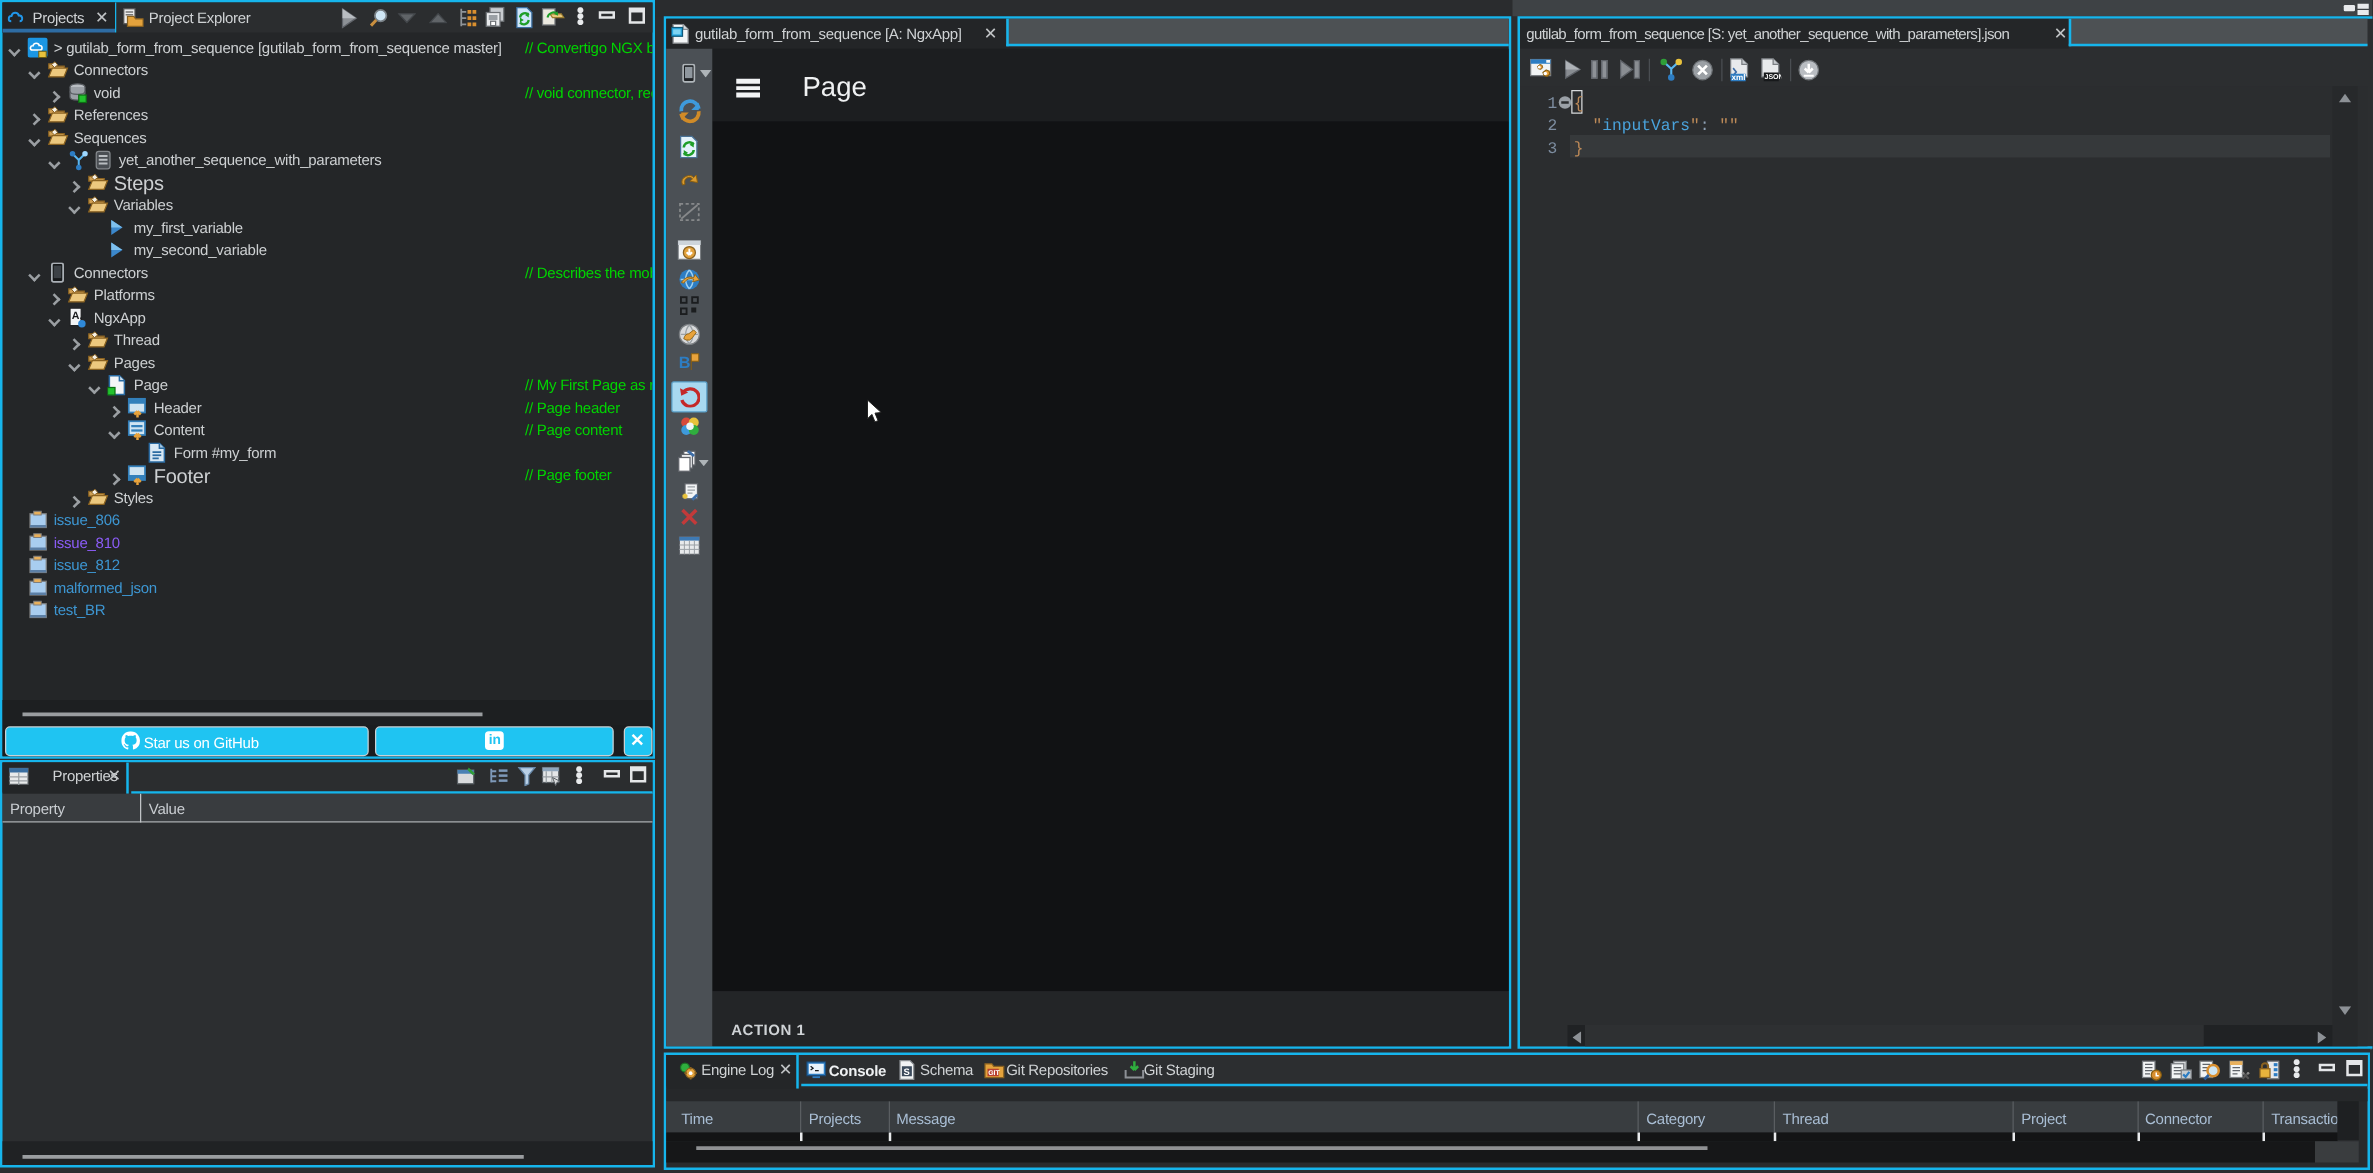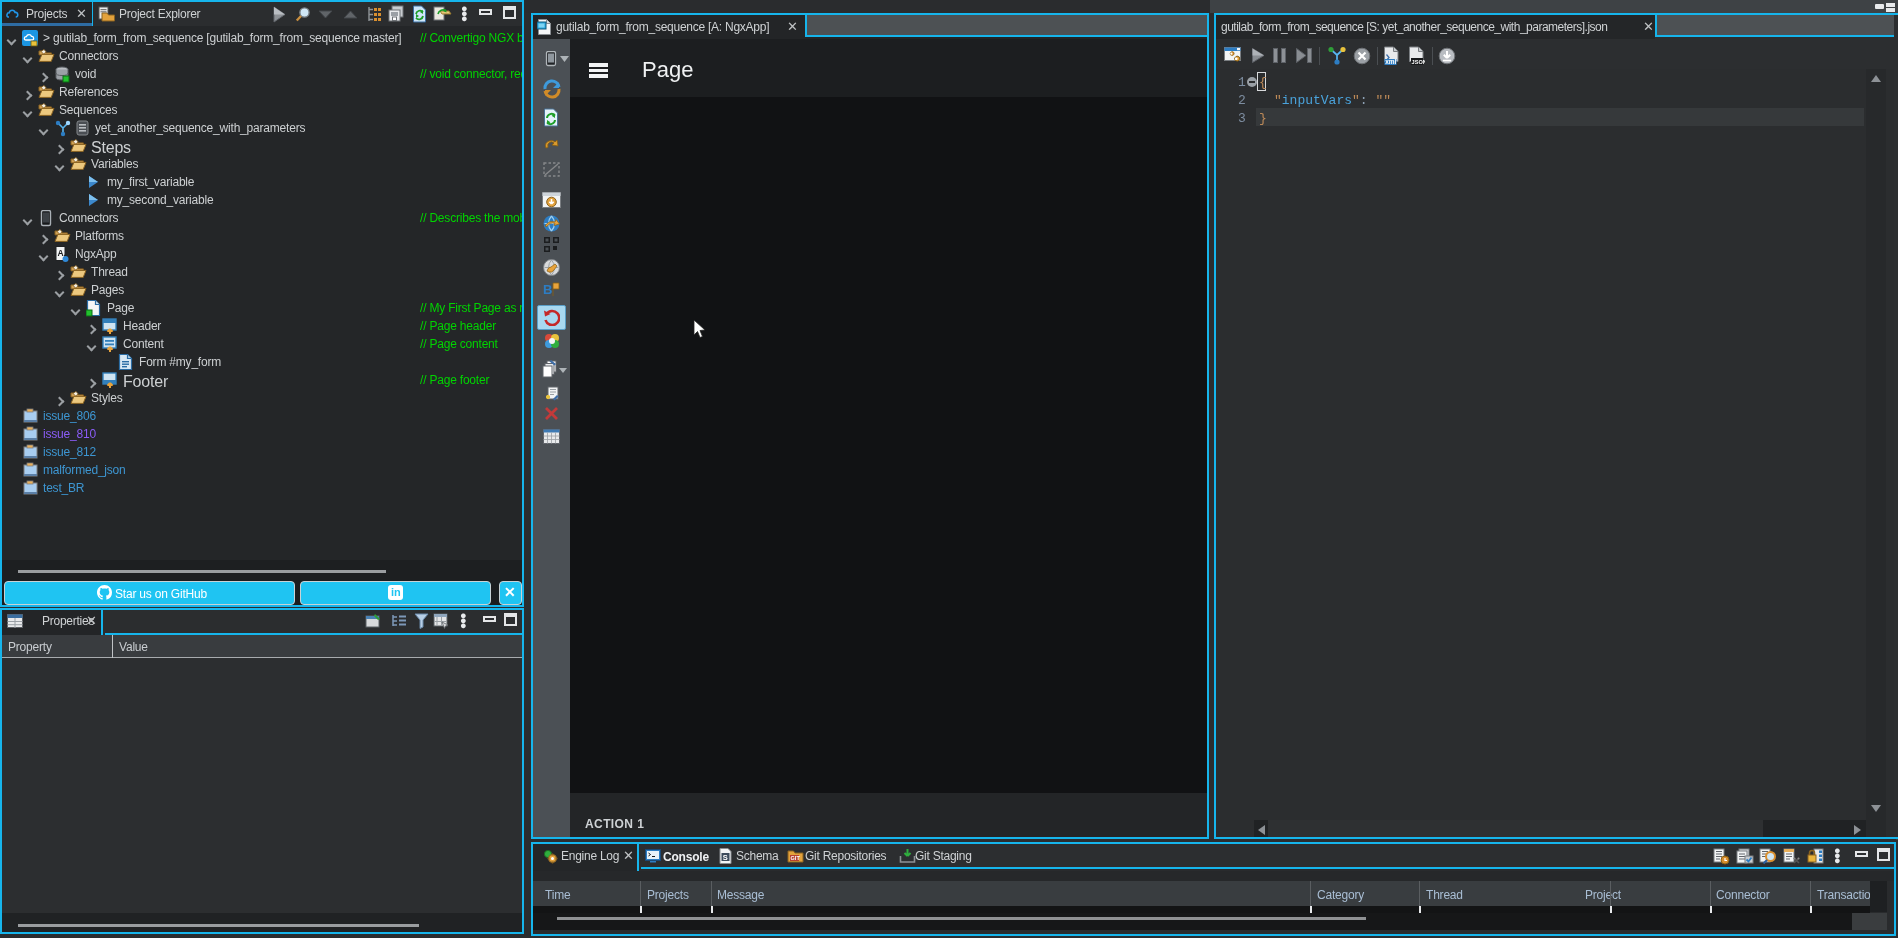--- a/index.html
+++ b/index.html
@@ -600,21 +600,21 @@
     <div class="a" style="left:1301px;top:4px;color:#e8eaec;font-size:11px;line-height:5px">●<br>●<br>●</div>
     <div class="a" style="left:1322px;top:7px;width:13px;height:6px;border:2px solid #e4e6e8"></div>
     <div class="a" style="left:1344px;top:4px;width:13px;height:13px;border:2px solid #e4e6e8;border-top-width:4px"></div>
     <div class="a" style="left:0;top:27px;width:1361px;height:10px;background:#26282a"></div>
     <div class="a" style="left:0;top:37px;width:1337px;height:25px;background:#393d40;overflow:hidden">
       <div class="a" style="left:12px;top:7px;color:#a9bed4;font-size:12px;letter-spacing:-0.2px;white-space:nowrap">Time</div>
       <div class="a" style="left:114px;top:7px;color:#a9bed4;font-size:12px;letter-spacing:-0.2px;white-space:nowrap">Projects</div>
       <div class="a" style="left:184px;top:7px;color:#a9bed4;font-size:12px;letter-spacing:-0.2px;white-space:nowrap">Message</div>
       <div class="a" style="left:784px;top:7px;color:#a9bed4;font-size:12px;letter-spacing:-0.2px;white-space:nowrap">Category</div>
       <div class="a" style="left:893px;top:7px;color:#a9bed4;font-size:12px;letter-spacing:-0.2px;white-space:nowrap">Thread</div>
-      <div class="a" style="left:1052px;top:7px;color:#a9bed4;font-size:12px;letter-spacing:-0.2px;white-space:nowrap">Project</div>
+      <div class="a" style="left:1084px;top:7px;color:#a9bed4;font-size:12px;letter-spacing:-0.2px;white-space:nowrap">Project</div>
       <div class="a" style="left:1183px;top:7px;color:#a9bed4;font-size:12px;letter-spacing:-0.2px;white-space:nowrap">Connector</div>
       <div class="a" style="left:1284px;top:7px;color:#a9bed4;font-size:12px;letter-spacing:-0.2px;white-space:nowrap">Transaction</div>
       <div class="a" style="left:107px;top:0;width:1px;height:25px;background:#5a5e61"></div>
       <div class="a" style="left:178px;top:0;width:1px;height:25px;background:#5a5e61"></div>
       <div class="a" style="left:777px;top:0;width:1px;height:25px;background:#5a5e61"></div>
       <div class="a" style="left:886px;top:0;width:1px;height:25px;background:#5a5e61"></div>
       <div class="a" style="left:1077px;top:0;width:1px;height:25px;background:#5a5e61"></div>
       <div class="a" style="left:1177px;top:0;width:1px;height:25px;background:#5a5e61"></div>
       <div class="a" style="left:1277px;top:0;width:1px;height:25px;background:#5a5e61"></div>
     </div>

